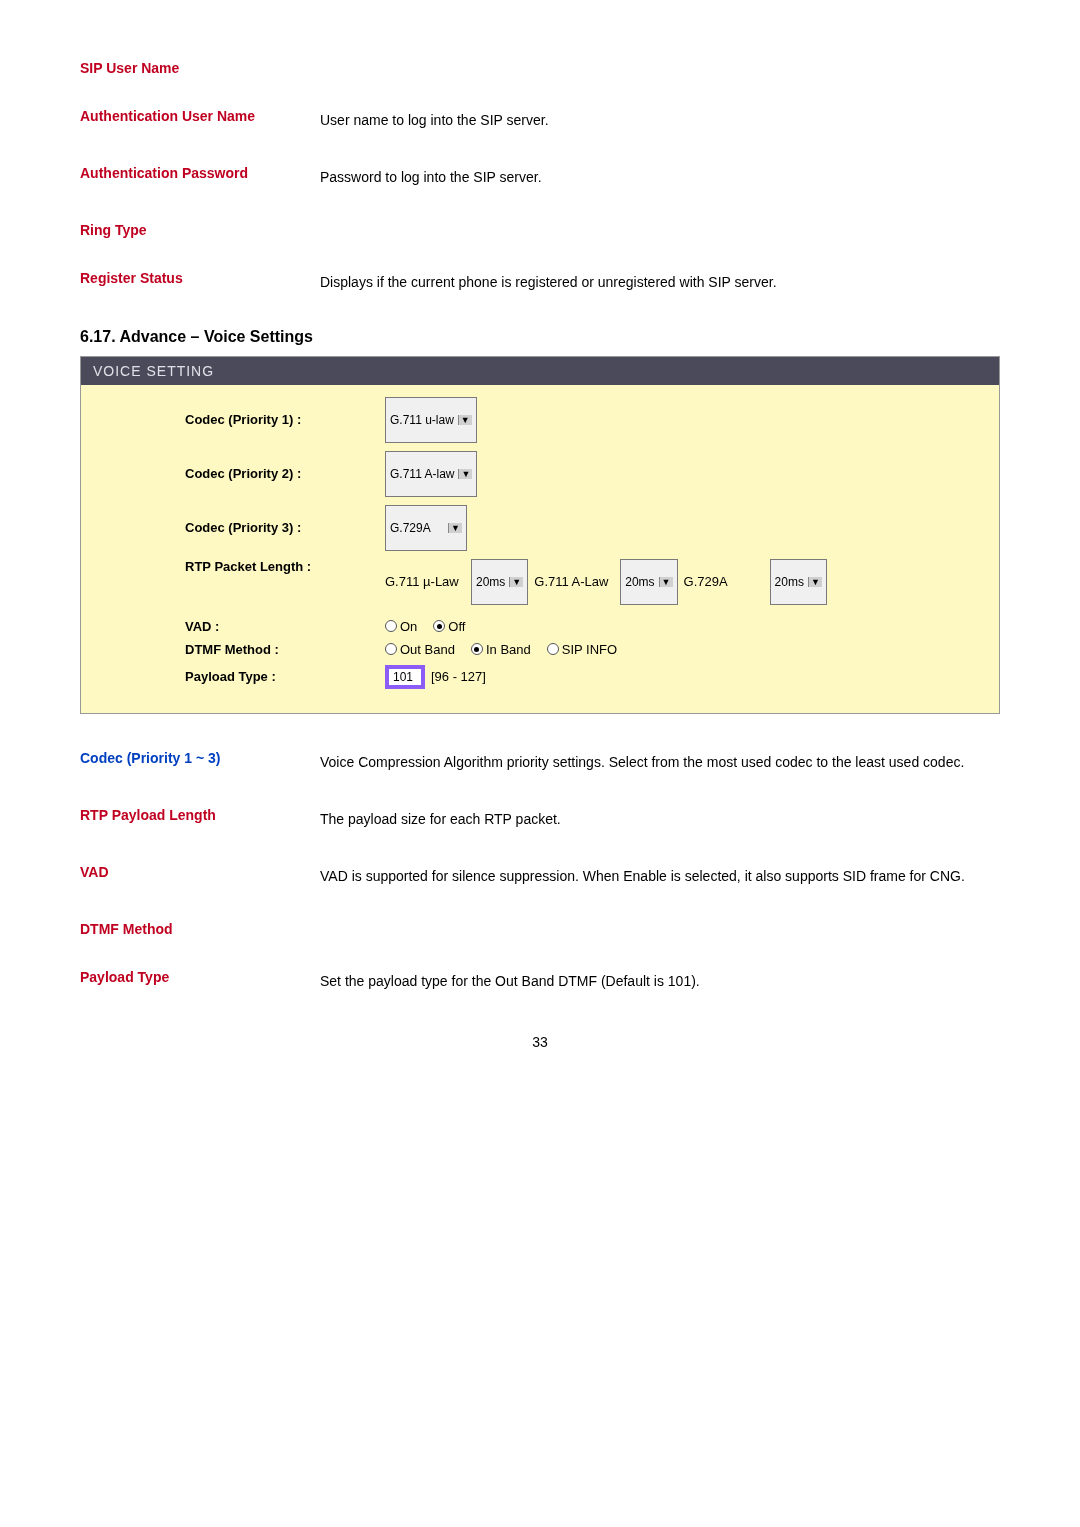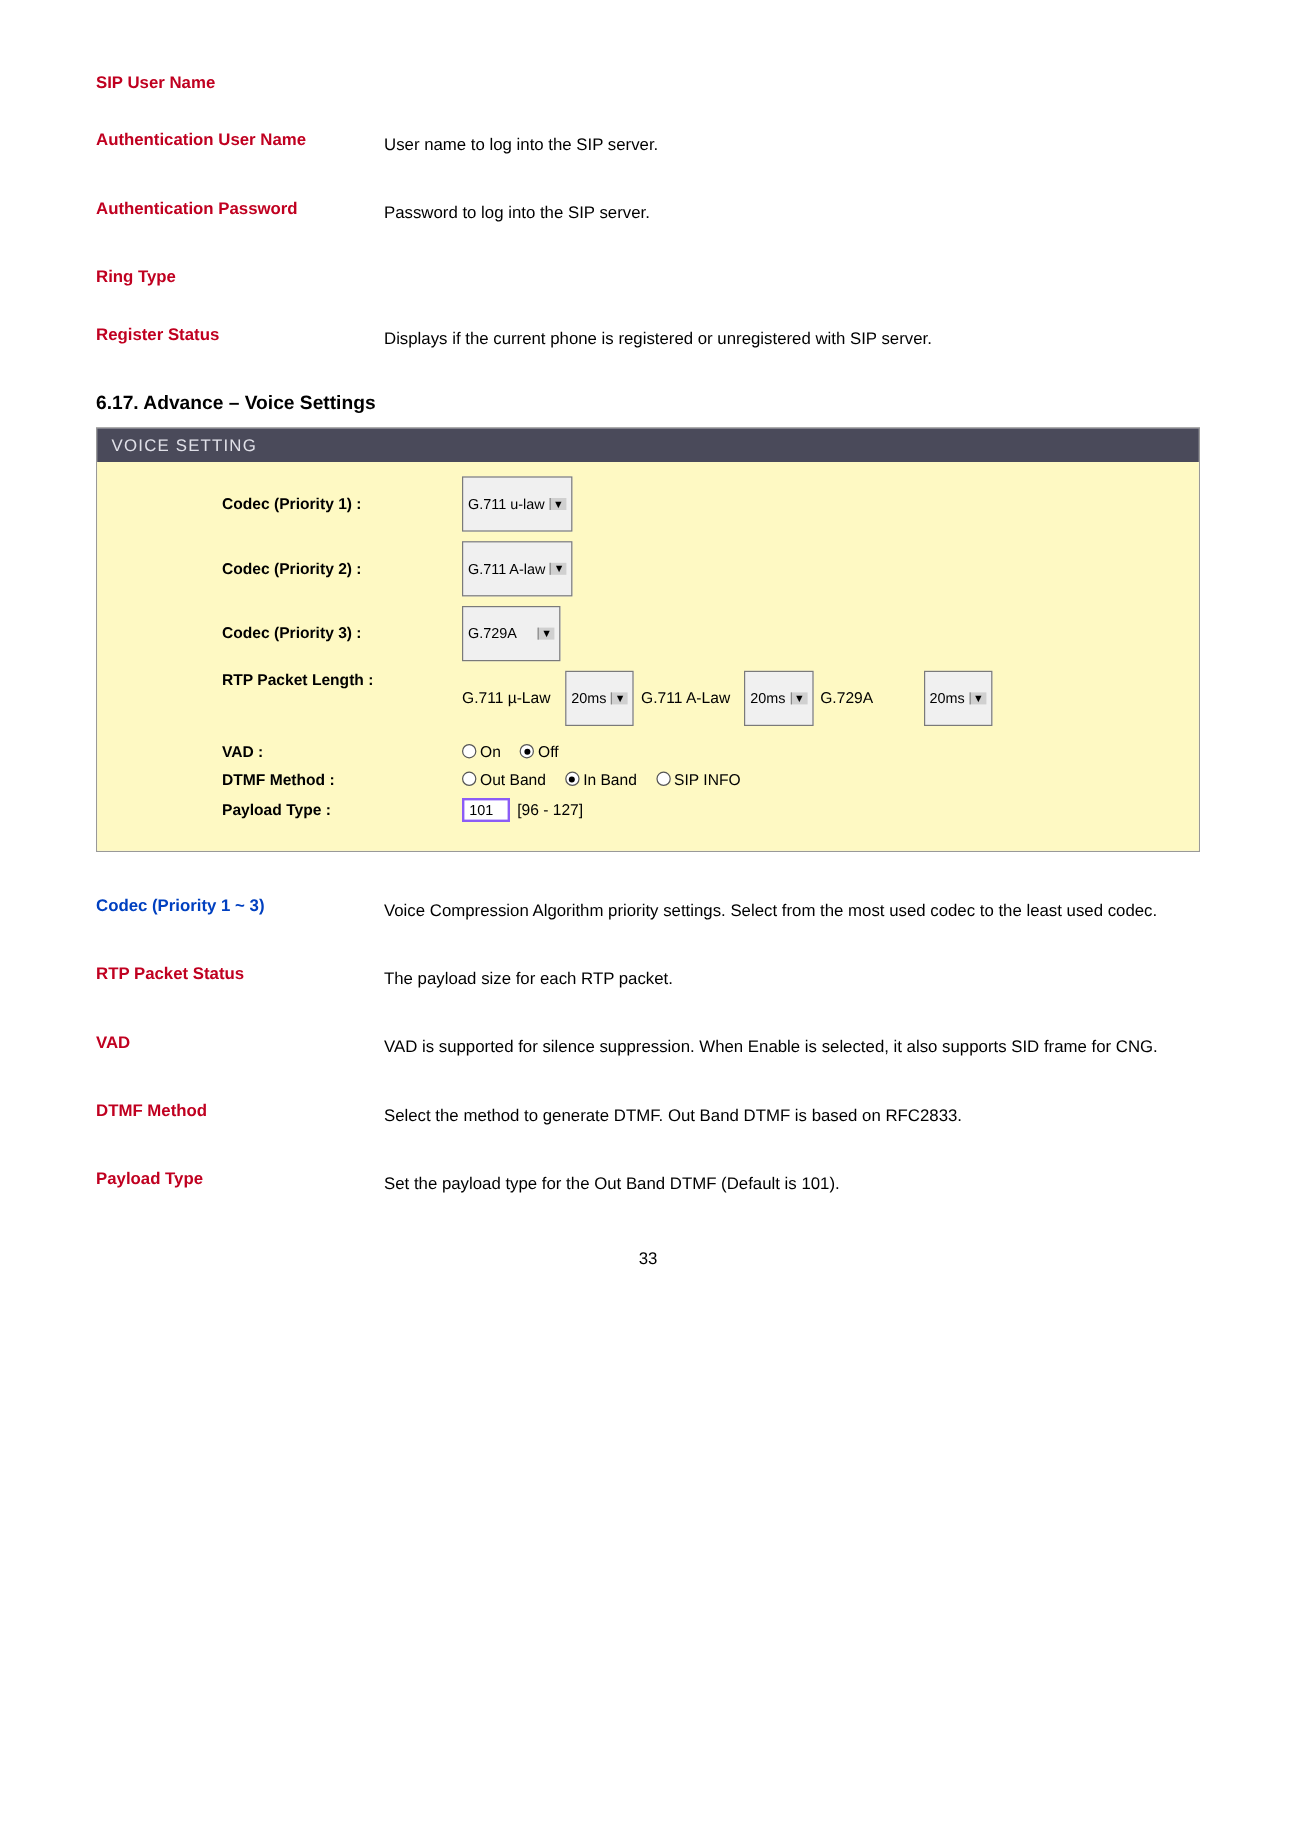--- a/index.html
+++ b/index.html
@@ -116,21 +116,21 @@
       justify-content: center;
       background: #fff;
     }
     .radio-dot {
       width: 5px;
       height: 5px;
       background: #000;
       border-radius: 50%;
     }
     .text-input {
-      border: 2px solid #8b5cf6;
+      border: 4px solid #8b5cf6;
       padding: 1px 4px;
       font-size: 12px;
       width: 40px;
       background: #fff;
     }
     .sub-pack {
       display: flex;
       align-items: center;
       gap: 6px;
       margin-bottom: 6px;
@@ -284,32 +284,31 @@
 
   </div>
 </div>
 
 <div class="row">
   <div class="label blue">Codec (Priority 1 ~ 3)</div>
   <div class="desc">Voice Compression Algorithm priority settings. Select from the most used codec to the least used codec.</div>
 </div>
 
 <div class="row">
-  <div class="label red">RTP Packet Status</div>
+  <div class="label red">RTP Payload Length</div>
   <div class="desc">The payload size for each RTP packet.</div>
 </div>
 
 <div class="row">
   <div class="label red">VAD</div>
   <div class="desc">VAD is supported for silence suppression. When Enable is selected, it also supports SID frame for CNG.</div>
 </div>
 
 <div class="row">
   <div class="label red">DTMF Method</div>
-  <div class="desc">Select the method to generate DTMF. Out Band DTMF is based on RFC2833.</div>
 </div>
 
 <div class="row">
   <div class="label red">Payload Type</div>
   <div class="desc">Set the payload type for the Out Band DTMF (Default is 101).</div>
 </div>
 
 <div class="page-num">33</div>
 
 </body></html>

